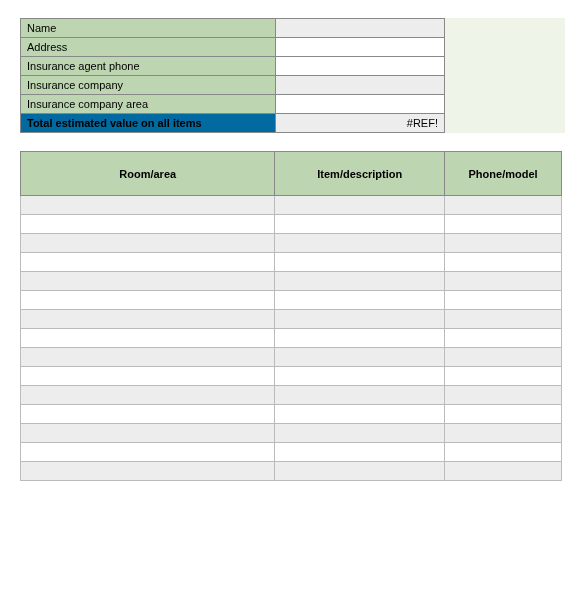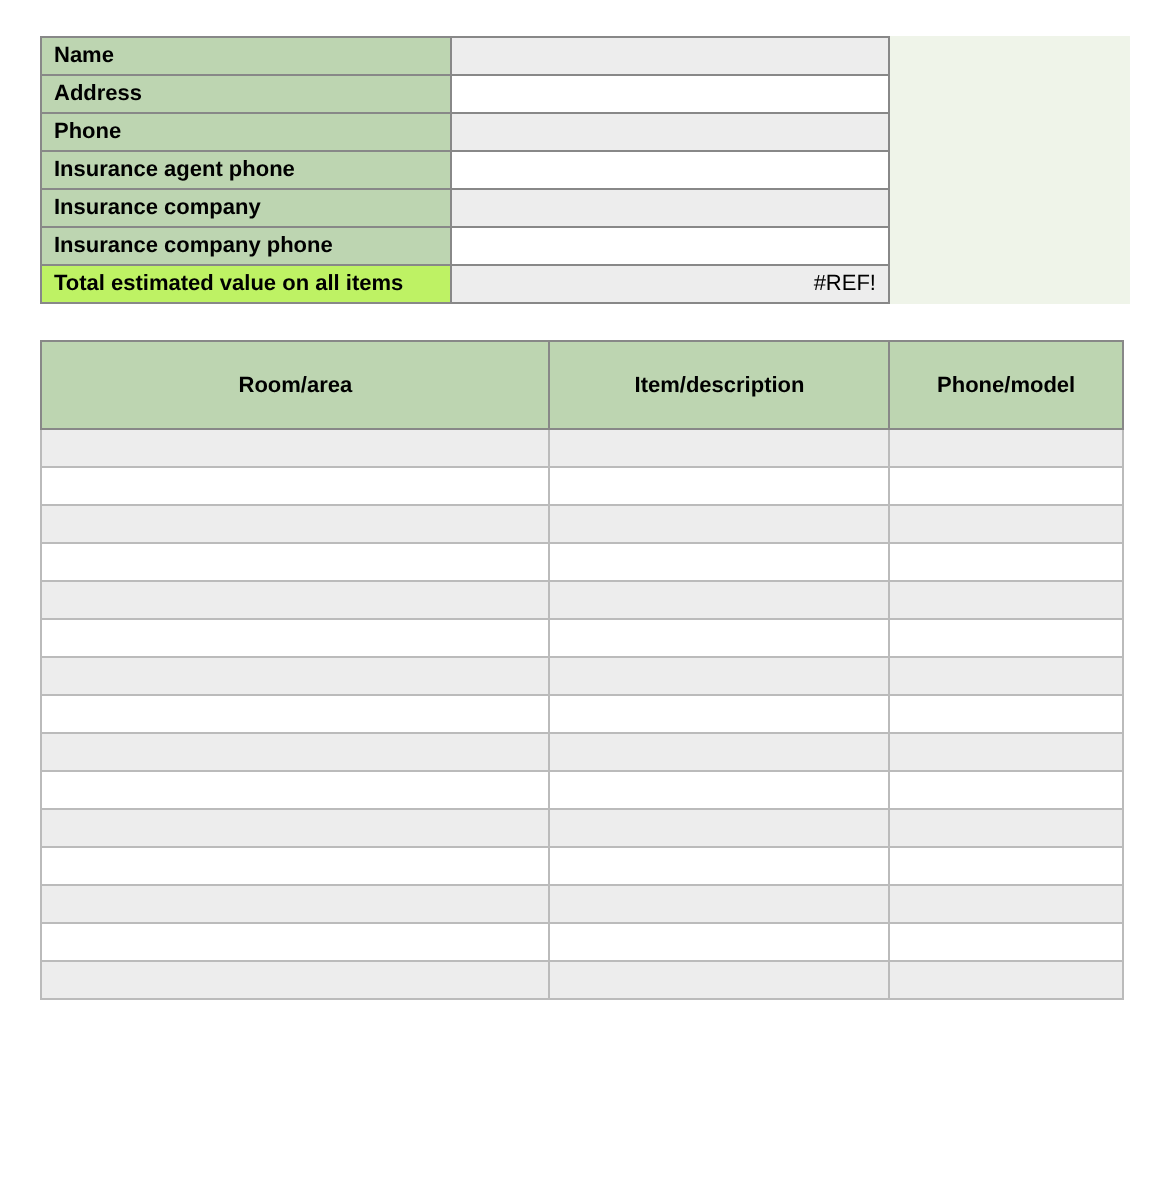--- a/index.html
+++ b/index.html
@@ -26,32 +26,32 @@
     border: 1px solid #888;
   }
   .info-table td {
     border: 1px solid #888;
     padding: 3px 6px;
     height: 19px;
     vertical-align: middle;
   }
   .info-table td.label {
     background: #bdd5b1;
-    font-weight: bold;
-    width: 205px;
+    font-weight: normal;
+    width: 255px;
   }
   .info-table td.val {
     background: #fff;
     text-align: left;
   }
   .info-table tr.alt td.val {
     background: #ededed;
   }
   .info-table td.total-label {
-    background: #bef264;
+    background: #0369a1;
     font-weight: bold;
   }
   .info-table td.total-val {
     background: #ededed;
     text-align: right;
     padding-right: 6px;
   }
   .side-block {
     flex: 1;
     background: #eff4e9;
@@ -92,34 +92,30 @@
     <table class="info-table">
       <tbody id="info-body">
           <tr class="alt">
             <td class="label">Name</td>
             <td class="val"></td>
           </tr>
           <tr>
             <td class="label">Address</td>
             <td class="val"></td>
           </tr>
-          <tr class="alt">
-            <td class="label">Phone</td>
-            <td class="val"></td>
-          </tr>
           <tr>
             <td class="label">Insurance agent phone</td>
             <td class="val"></td>
           </tr>
           <tr class="alt">
             <td class="label">Insurance company</td>
             <td class="val"></td>
           </tr>
           <tr>
-            <td class="label">Insurance company phone</td>
+            <td class="label">Insurance company area</td>
             <td class="val"></td>
           </tr>
           <tr>
             <td class="total-label">Total estimated value on all items</td>
             <td class="total-val">#REF!</td>
           </tr>
         </tbody>
     </table>
     <div class="side-block"></div>
   </div>

